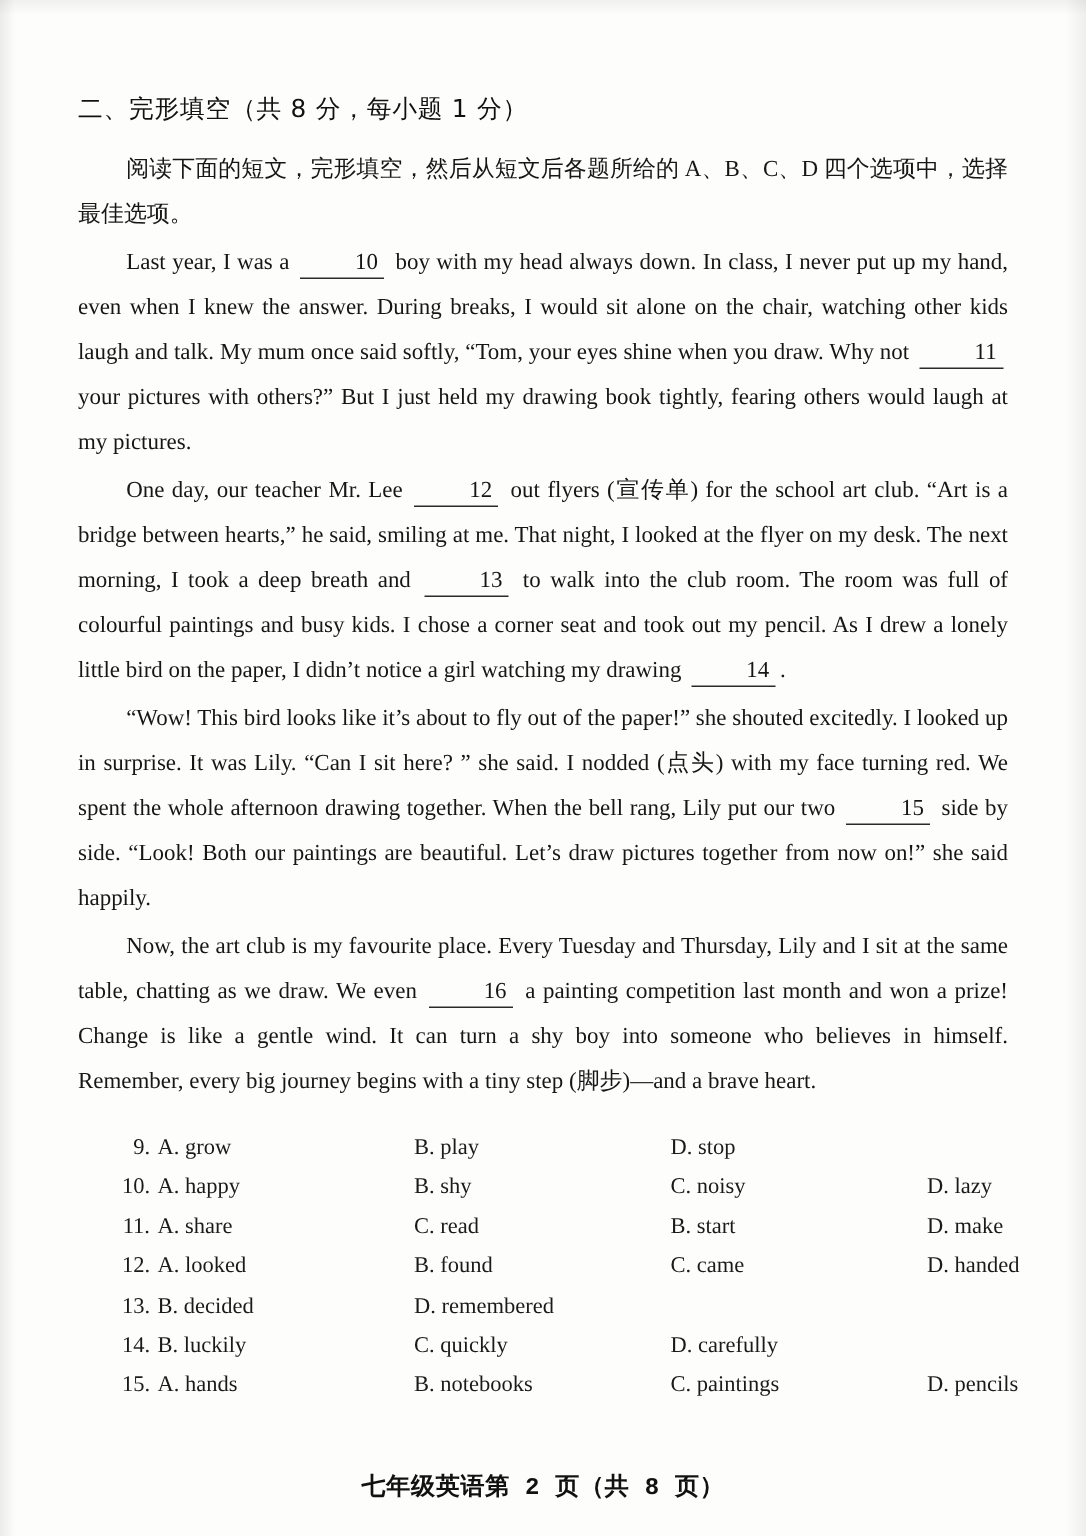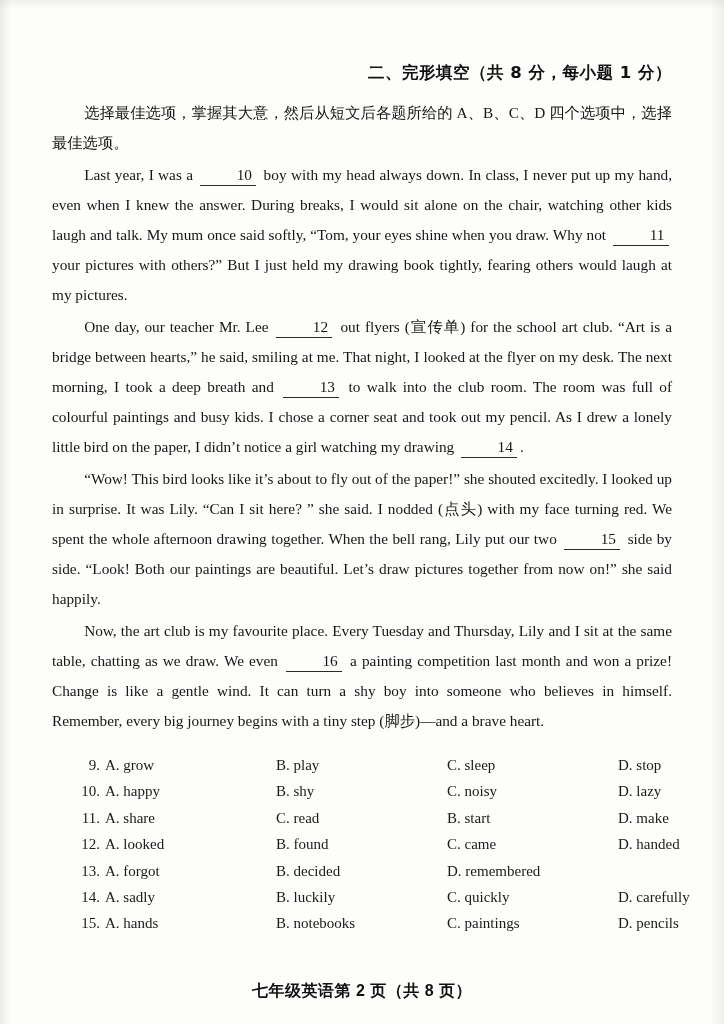--- a/index.html
+++ b/index.html
@@ -17,26 +17,25 @@
     color: #1a1a1a;
   }
   .content {
     position: absolute;
     left: 52px;
     top: 62px;
     width: 620px;
   }
   .section-title {
     font-family: "DejaVu Sans", sans-serif;
-    font-weight: bold;
+    font-weight: normal;
     font-size: 16.5px;
     letter-spacing: 0.5px;
     margin-bottom: 14px;
     color: #111;
-    text-align: right;
   }
   .para {
     font-size: 15.3px;
     line-height: 30px;
     text-align: justify;
     text-justify: inter-ideograph;
     margin: 0 0 2px 0;
     color: #161616;
   }
   .para.cn {
@@ -74,21 +73,21 @@
     flex: none;
     white-space: nowrap;
     overflow: hidden;
   }
   .footer {
     position: absolute;
     left: 0;
     right: 0;
     bottom: 22px;
     text-align: center;
-    font-family: Liberation Sans, sans-serif;
+    font-family: Liberation Mono, monospace;
     font-weight: bold;
     font-size: 16px;
     letter-spacing: 0.5px;
     color: #111;
   }
   
   .scan-edge-l {
     position: absolute;
     left: 0; top: 0; bottom: 0;
     width: 10px;
@@ -115,35 +114,34 @@
 
 <div class="page">
   <div class="scan-edge-l"></div>
   <div class="scan-edge-r"></div>
   <div class="scan-edge-t"></div>
 
   <div class="content">
 
     <div class="section-title">二、完形填空（共 8 分，每小题 1 分）</div>
 
-    <p class="para cn indent">选择最佳选项，掌握其大意，然后从短文后各题所给的 A、B、C、D 四个选项中，选择最佳选项。</p>
+    <p class="para cn indent">阅读下面的短文，完形填空，然后从短文后各题所给的 A、B、C、D 四个选项中，选择最佳选项。</p>
 
     <div id="passage">
         <p class="para indent"><span>Last year, I was a </span><span class="blank">10</span><span> boy with my head always down. In class, I never put up my hand, even when I knew the answer. During breaks, I would sit alone on the chair, watching other kids laugh and talk. My mum once said softly, “Tom, your eyes shine when you draw. Why not </span><span class="blank">11</span><span> your pictures with others?” But I just held my drawing book tightly, fearing others would laugh at my pictures.</span></p>
         <p class="para indent"><span>One day, our teacher Mr. Lee </span><span class="blank">12</span><span> out flyers (宣传单) for the school art club. “Art is a bridge between hearts,” he said, smiling at me. That night, I looked at the flyer on my desk. The next morning, I took a deep breath and </span><span class="blank">13</span><span> to walk into the club room. The room was full of colourful paintings and busy kids. I chose a corner seat and took out my pencil. As I drew a lonely little bird on the paper, I didn’t notice a girl watching my drawing </span><span class="blank">14</span><span>.</span></p>
         <p class="para indent"><span>“Wow! This bird looks like it’s about to fly out of the paper!” she shouted excitedly. I looked up in surprise. It was Lily. “Can I sit here? ” she said. I nodded (点头) with my face turning red. We spent the whole afternoon drawing together. When the bell rang, Lily put our two </span><span class="blank">15</span><span> side by side. “Look! Both our paintings are beautiful. Let’s draw pictures together from now on!” she said happily.</span></p>
         <p class="para indent"><span>Now, the art club is my favourite place. Every Tuesday and Thursday, Lily and I sit at the same table, chatting as we draw. We even </span><span class="blank">16</span><span> a painting competition last month and won a prize! Change is like a gentle wind. It can turn a shy boy into someone who believes in himself. Remember, every big journey begins with a tiny step (脚步)—and a brave heart.</span></p>
       </div>
 
     <div class="options" id="options">
         <div class="opt-row">
           <span class="num">9.</span>
           <span class="cell">A. grow</span>
           <span class="cell">B. play</span>
-          <span class="cell">C. sleep</span>
           <span class="cell">D. stop</span>
         </div>
         <div class="opt-row">
           <span class="num">10.</span>
           <span class="cell">A. happy</span>
           <span class="cell">B. shy</span>
           <span class="cell">C. noisy</span>
           <span class="cell">D. lazy</span>
         </div>
         <div class="opt-row">
@@ -155,27 +153,25 @@
         </div>
         <div class="opt-row">
           <span class="num">12.</span>
           <span class="cell">A. looked</span>
           <span class="cell">B. found</span>
           <span class="cell">C. came</span>
           <span class="cell">D. handed</span>
         </div>
         <div class="opt-row">
           <span class="num">13.</span>
-          <span class="cell">A. forgot</span>
           <span class="cell">B. decided</span>
           <span class="cell">D. remembered</span>
         </div>
         <div class="opt-row">
           <span class="num">14.</span>
-          <span class="cell">A. sadly</span>
           <span class="cell">B. luckily</span>
           <span class="cell">C. quickly</span>
           <span class="cell">D. carefully</span>
         </div>
         <div class="opt-row">
           <span class="num">15.</span>
           <span class="cell">A. hands</span>
           <span class="cell">B. notebooks</span>
           <span class="cell">C. paintings</span>
           <span class="cell">D. pencils</span>

